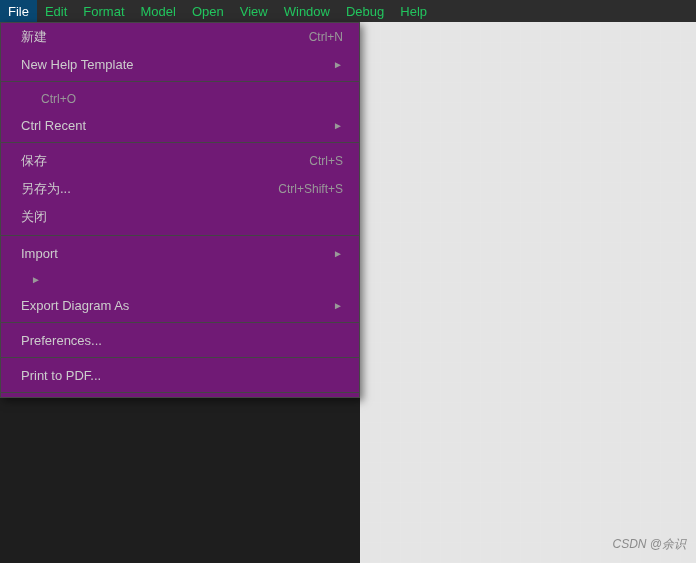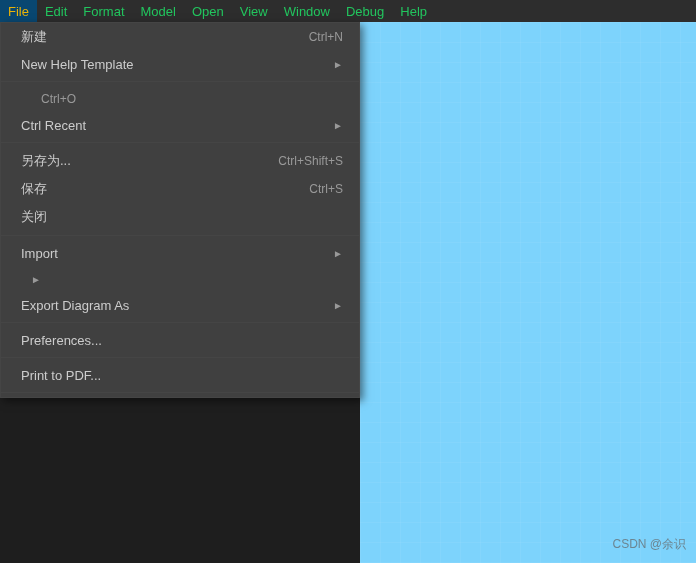--- a/index.html
+++ b/index.html
@@ -36,30 +36,30 @@
       display: flex;
       align-items: center;
       cursor: pointer;
       color: #22c55e;
       font-size: 13px;
       white-space: nowrap;
     }
 
     .menubar-item.active {
       background-color: #094771;
-      color: #eab308;
+      color: #ffffff;
     }
 
     
     .dropdown {
       position: absolute;
       top: 22px;
       left: 0;
       width: 360px;
-      background-color: #404040;
+      background-color: #701a75;
       border: 1px solid #454545;
       z-index: 200;
       box-shadow: 3px 3px 8px rgba(0,0,0,0.5);
     }
 
     .menu-item {
       display: flex;
       align-items: center;
       justify-content: space-between;
       padding: 5px 16px 5px 20px;
@@ -90,22 +90,23 @@
       margin: 4px 0;
     }
 
     
     .canvas-area {
       position: absolute;
       top: 22px;
       left: 360px;
       right: 0;
       bottom: 0;
-      background-color: #7dd3fc;
+      background-color: #e5e5e5;
       overflow: hidden;
+      font-style: italic;
     }
 
     .grid-canvas {
       width: 100%;
       height: 100%;
       background-image:
         linear-gradient(rgba(255,255,255,0.05) 1px, transparent 1px),
         linear-gradient(90deg, rgba(255,255,255,0.05) 1px, transparent 1px);
       background-size: 20px 20px;
     }
@@ -152,27 +153,27 @@
   </div>
 
   <div class="menu-item">
     <span class="label">Ctrl Recent</span>
     <span class="arrow">►</span>
   </div>
 
   <div class="menu-separator"></div>
 
   <div class="menu-item">
+    <span class="label">保存</span>
+    <span class="shortcut">Ctrl+S</span>
+  </div>
+
+  <div class="menu-item">
     <span class="label">另存为...</span>
     <span class="shortcut">Ctrl+Shift+S</span>
-  </div>
-
-  <div class="menu-item">
-    <span class="label">保存</span>
-    <span class="shortcut">Ctrl+S</span>
   </div>
 
   <div class="menu-item">
     <span class="label">关闭</span>
   </div>
 
   <div class="menu-separator"></div>
 
   <div class="menu-item">
     <span class="label">Import</span>

